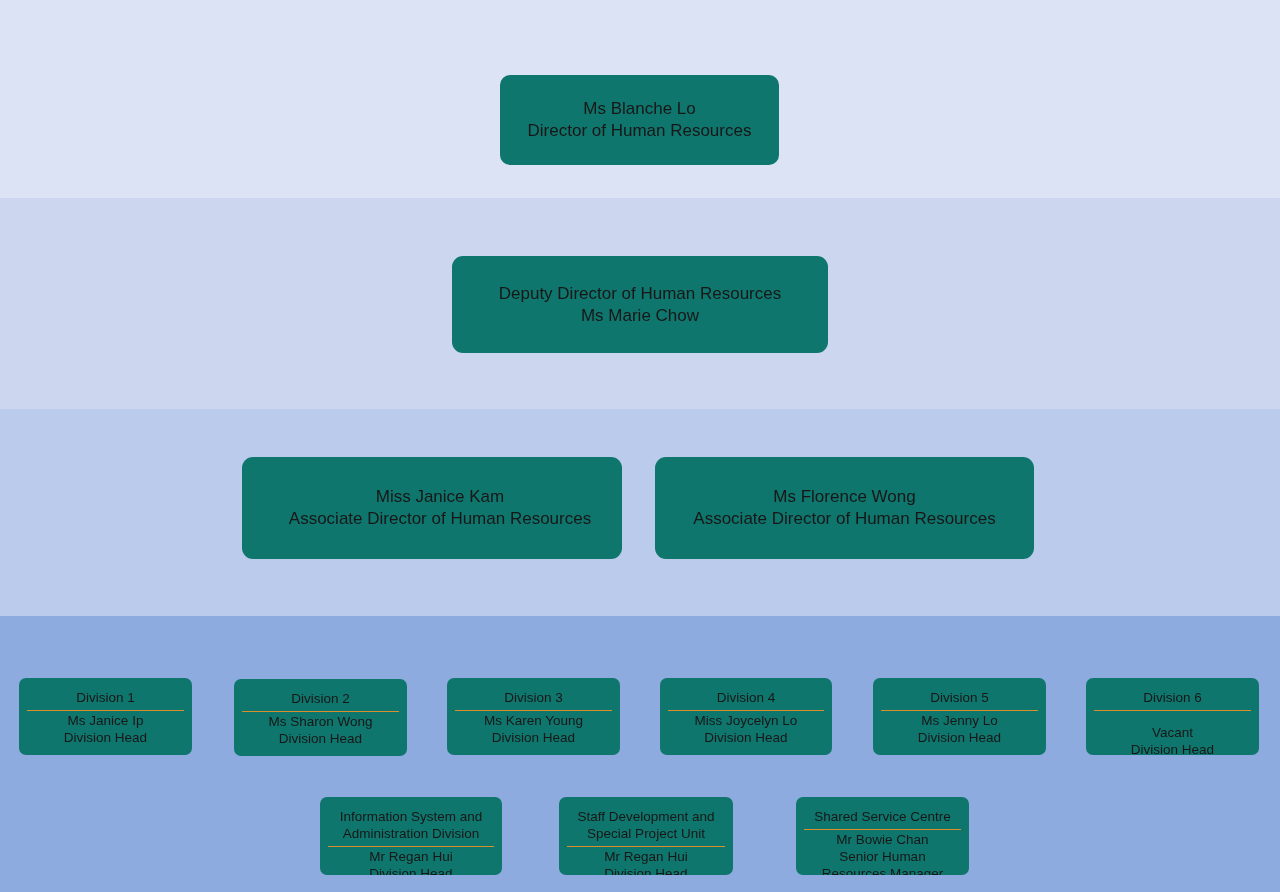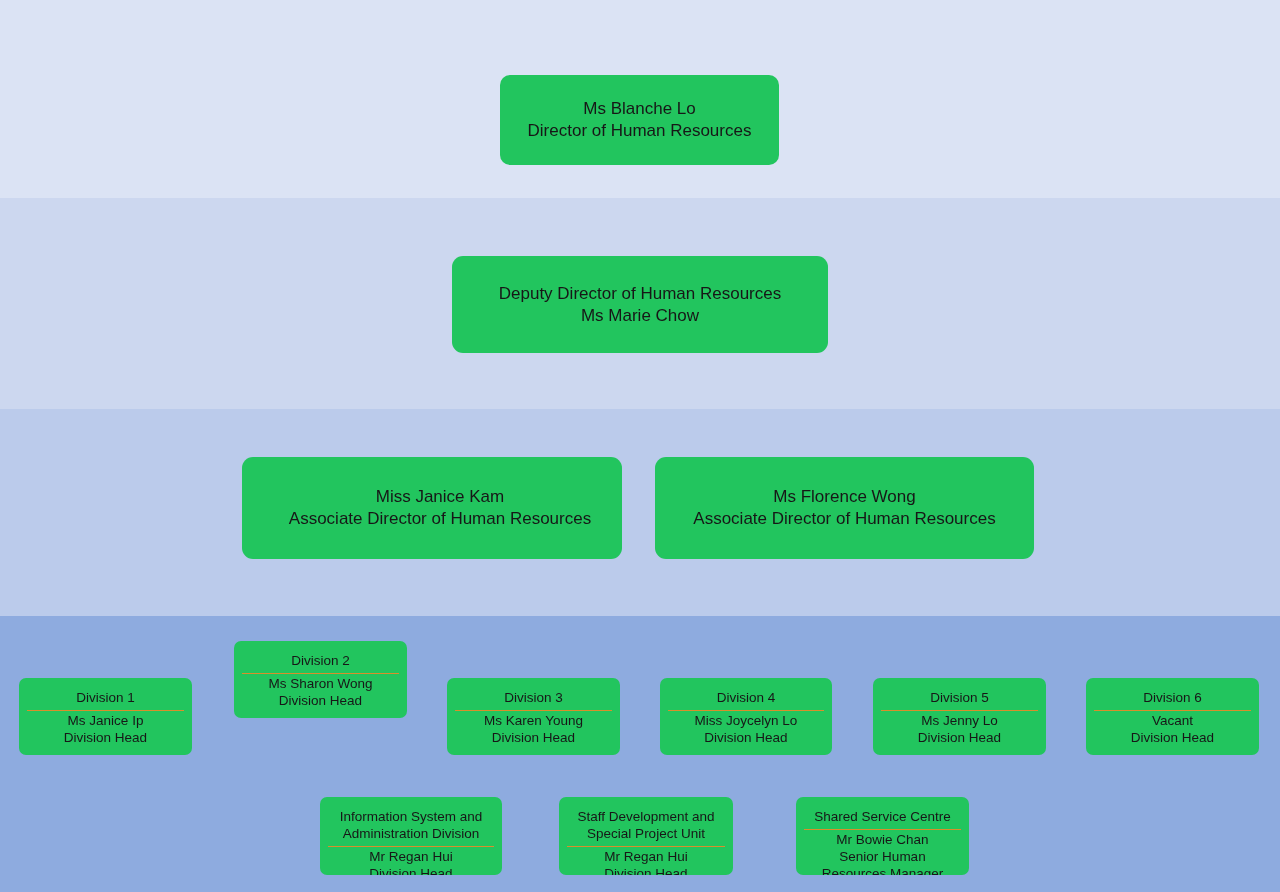--- a/index.html
+++ b/index.html
@@ -25,21 +25,21 @@
     width: 1280px;
   }
   .band-1 { top: 0px;   height: 198px; background: #dbe3f4; }
   .band-2 { top: 198px; height: 211px; background: #ccd7ef; }
   .band-3 { top: 409px; height: 207px; background: #bbcbeb; }
   .band-4 { top: 616px; height: 276px; background: #8eabdf; }
 
   
   .node {
     position: absolute;
-    background: #22c55e;
+    background: #0f766e;
     border-radius: 9px;
     box-sizing: border-box;
     color: #171717;
     text-align: center;
     display: flex;
     flex-direction: column;
     justify-content: center;
     align-items: center;
     line-height: 1.28;
   }
@@ -108,21 +108,21 @@
   <div class="node div-node" style="left:19px; top:678px; width:173px; height:77px;">
     <div class="div-head">
       <span class="ln">Division 1</span>
     </div>
     <div class="div-body">
       <span class="ln">Ms Janice Ip</span>
       <span class="ln">Division Head</span>
     </div>
   </div>
 
-  <div class="node div-node" style="left:234px; top:641px; width:173px; height:77px;">
+  <div class="node div-node" style="left:234px; top:679px; width:173px; height:77px;">
     <div class="div-head">
       <span class="ln">Division 2</span>
     </div>
     <div class="div-body">
       <span class="ln">Ms Sharon Wong</span>
       <span class="ln">Division Head</span>
     </div>
   </div>
 
   <div class="node div-node" style="left:447px; top:678px; width:173px; height:77px;">
@@ -148,21 +148,21 @@
   <div class="node div-node" style="left:873px; top:678px; width:173px; height:77px;">
     <div class="div-head">
       <span class="ln">Division 5</span>
     </div>
     <div class="div-body">
       <span class="ln">Ms Jenny Lo</span>
       <span class="ln">Division Head</span>
     </div>
   </div>
 
-  <div class="node div-node" style="left:1086px; top:678px; width:173px; height:77px;">
+  <div class="node div-node" style="left:1086px; top:678px; width:173px; height:77px;gap:12px;">
     <div class="div-head">
       <span class="ln">Division 6</span>
     </div>
     <div class="div-body">
       <span class="ln">Vacant</span>
       <span class="ln">Division Head</span>
     </div>
   </div>
 
   <div class="node div-node" style="left:320px; top:797px; width:182px; height:78px;">

